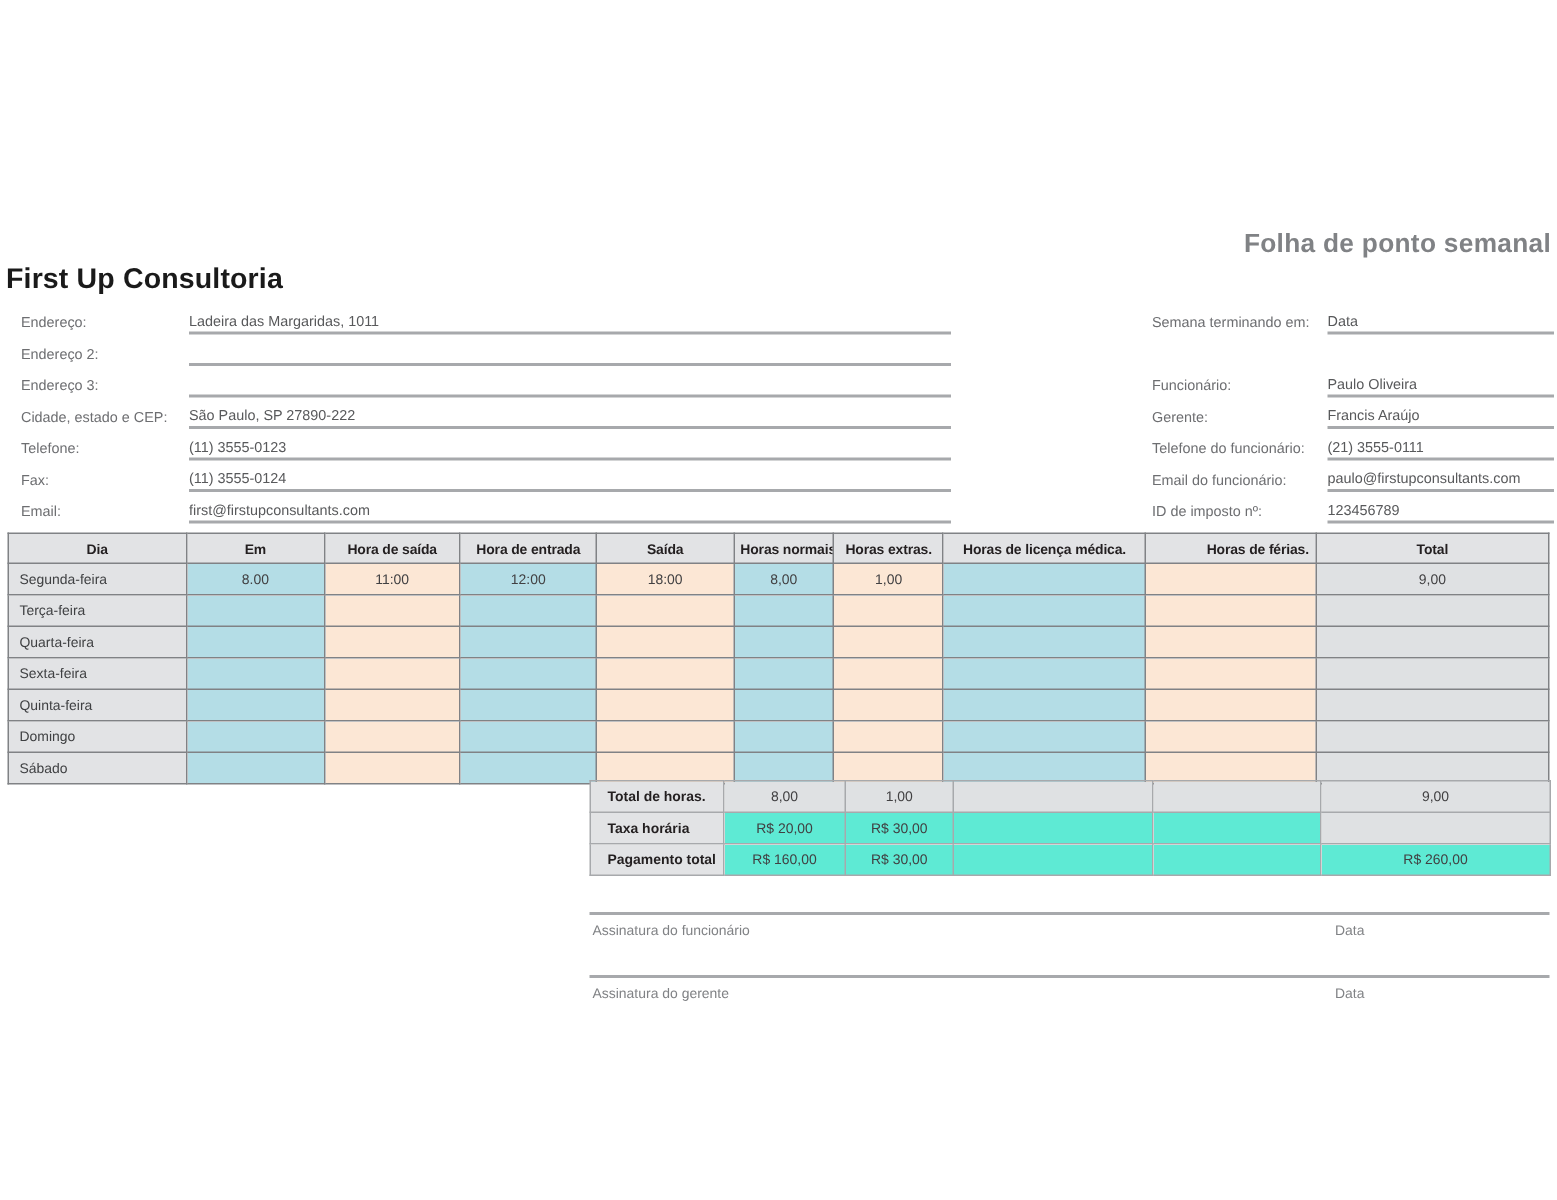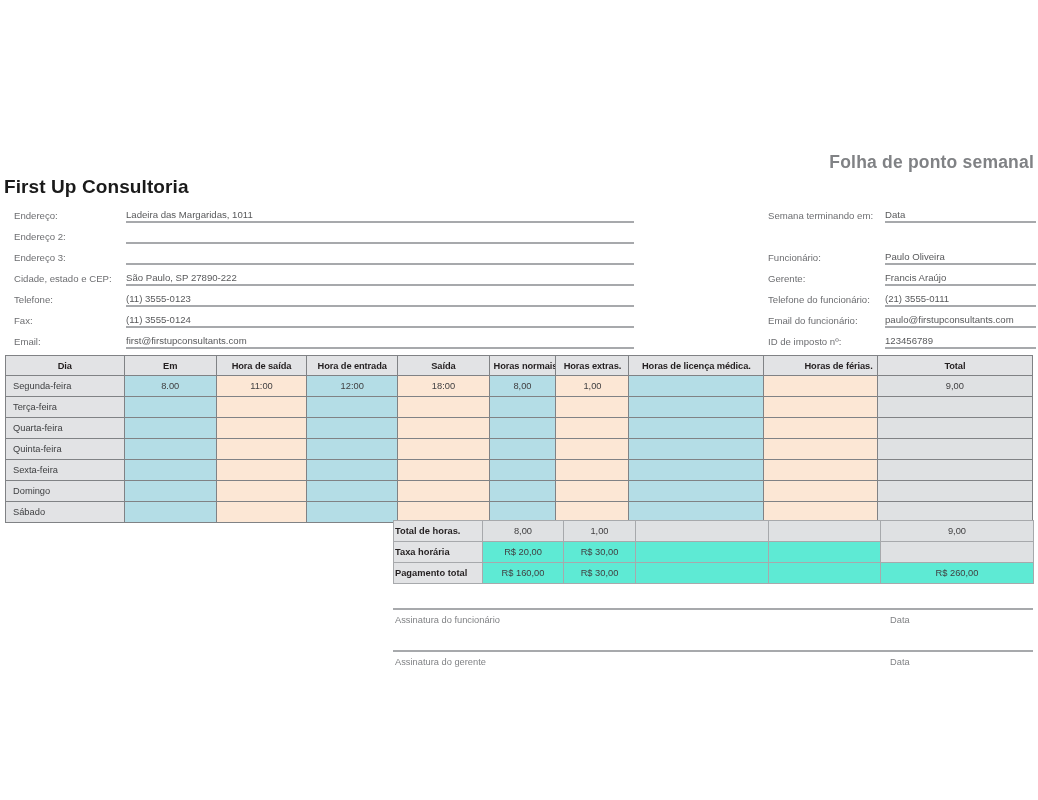--- a/index.html
+++ b/index.html
@@ -126,21 +126,21 @@
     vertical-align: middle;
     color: #414042;
     white-space: nowrap;
     overflow: hidden;
     background: #fbfbfb;
   }
   .ttbl td.tlabel {
     background: #e2e3e5;
     font-weight: bold;
     text-align: left;
-    padding-left: 1px;
+    padding-left: 11px;
     color: #231f20;
   }
   .ttbl td.tgray { background: #dfe1e3; }
   .ttbl td.tblank { background: #5eead4; }
 
   
   .sig {
     position: absolute;
     left: 393px;
     width: 640px;
@@ -291,33 +291,33 @@
           <td class="c-peach"></td>
           <td class="c-blue"></td>
           <td class="c-peach"></td>
           <td class="c-blue"></td>
           <td class="c-peach"></td>
           <td class="c-blue"></td>
           <td class="c-peach"></td>
           <td class="c-gray"></td>
         </tr>
         <tr>
+          <td class="daycell">Sexta-feira</td>
+          <td class="c-blue"></td>
+          <td class="c-peach"></td>
+          <td class="c-blue"></td>
+          <td class="c-peach"></td>
+          <td class="c-blue"></td>
+          <td class="c-peach"></td>
+          <td class="c-blue"></td>
+          <td class="c-peach"></td>
+          <td class="c-gray"></td>
+        </tr>
+        <tr>
           <td class="daycell">Quinta-feira</td>
-          <td class="c-blue"></td>
-          <td class="c-peach"></td>
-          <td class="c-blue"></td>
-          <td class="c-peach"></td>
-          <td class="c-blue"></td>
-          <td class="c-peach"></td>
-          <td class="c-blue"></td>
-          <td class="c-peach"></td>
-          <td class="c-gray"></td>
-        </tr>
-        <tr>
-          <td class="daycell">Sexta-feira</td>
           <td class="c-blue"></td>
           <td class="c-peach"></td>
           <td class="c-blue"></td>
           <td class="c-peach"></td>
           <td class="c-blue"></td>
           <td class="c-peach"></td>
           <td class="c-blue"></td>
           <td class="c-peach"></td>
           <td class="c-gray"></td>
         </tr>

